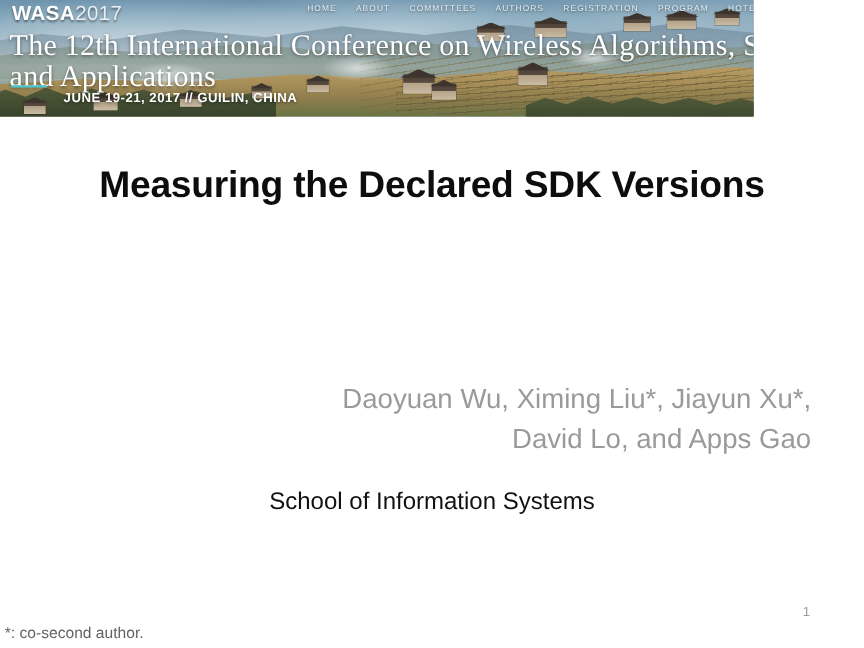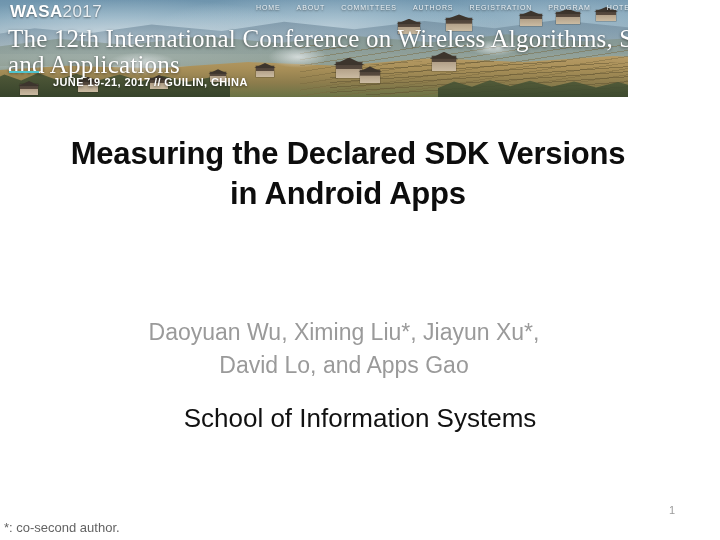--- a/index.html
+++ b/index.html
@@ -194,49 +194,49 @@
     letter-spacing: 0.4px;
     color: #ffffff;
     text-shadow: 0 1px 3px rgba(0,0,0,0.55);
     white-space: nowrap;
     margin-left: 44px;
   }
 
   
   .title-block {
     position: absolute;
-    left: 18px;
+    left: 30px;
     top: 134px;
     width: 660px;
     text-align: center;
     font-size: 31px;
     font-weight: bold;
     line-height: 40px;
     color: #0d0d0d;
     letter-spacing: -0.2px;
   }
 
   .authors-block {
     position: absolute;
-    left: 44px;
+    left: 76px;
     top: 316px;
     width: 600px;
-    text-align: center;
+    text-align: right;
     font-size: 23px;
     line-height: 33px;
     color: #9a9a9a;
   }
 
   .affil-block {
     position: absolute;
     left: 60px;
     top: 398px;
     width: 600px;
     text-align: center;
-    font-size: 26px;
+    font-size: 20px;
     line-height: 41px;
     color: #111111;
   }
 
   .slide-number {
     position: absolute;
     left: 660px;
     top: 504px;
     width: 24px;
     text-align: center;
@@ -303,21 +303,20 @@
       <span>HOTEL/TRAVEL</span>
     </nav>
 
     <div class="bn-title">The 12th International Conference on Wireless Algorithms, Systems, and Applications</div>
     <div class="bn-rule"></div>
     <div class="bn-date">JUNE 19-21, 2017 // GUILIN, CHINA</div>
   </div>
 
   <div class="title-block">
     <div>Measuring the Declared SDK Versions</div>
-    <div>in Android Apps</div>
   </div>
 
   <div class="authors-block">
     <div>Daoyuan Wu, Ximing Liu*, Jiayun Xu*,</div>
     <div>David Lo, and Apps Gao</div>
   </div>
 
   <div class="affil-block">
     <div>School of Information Systems</div>
   </div>

